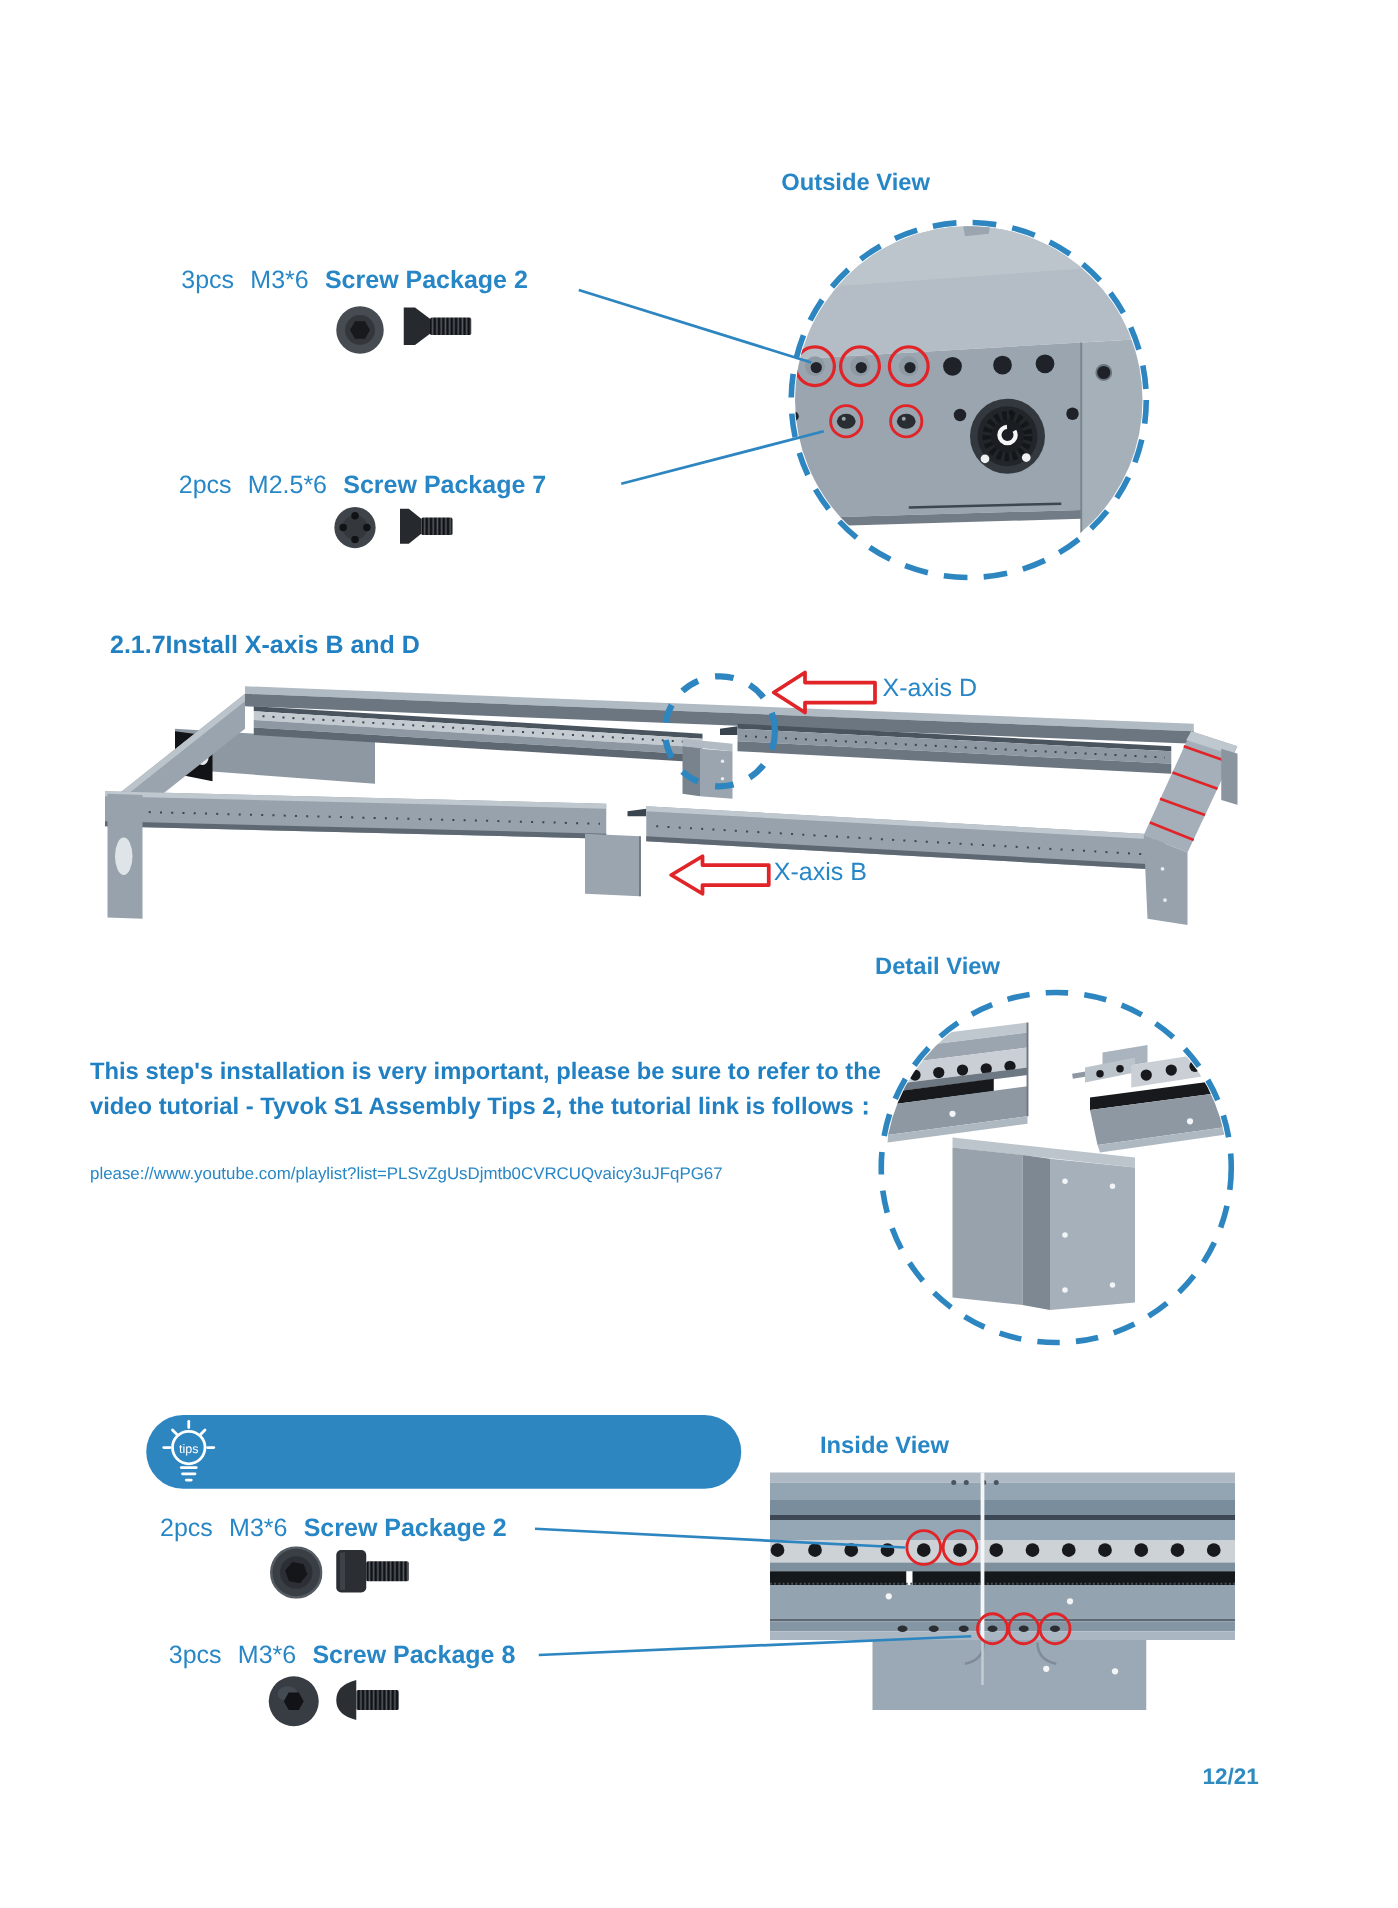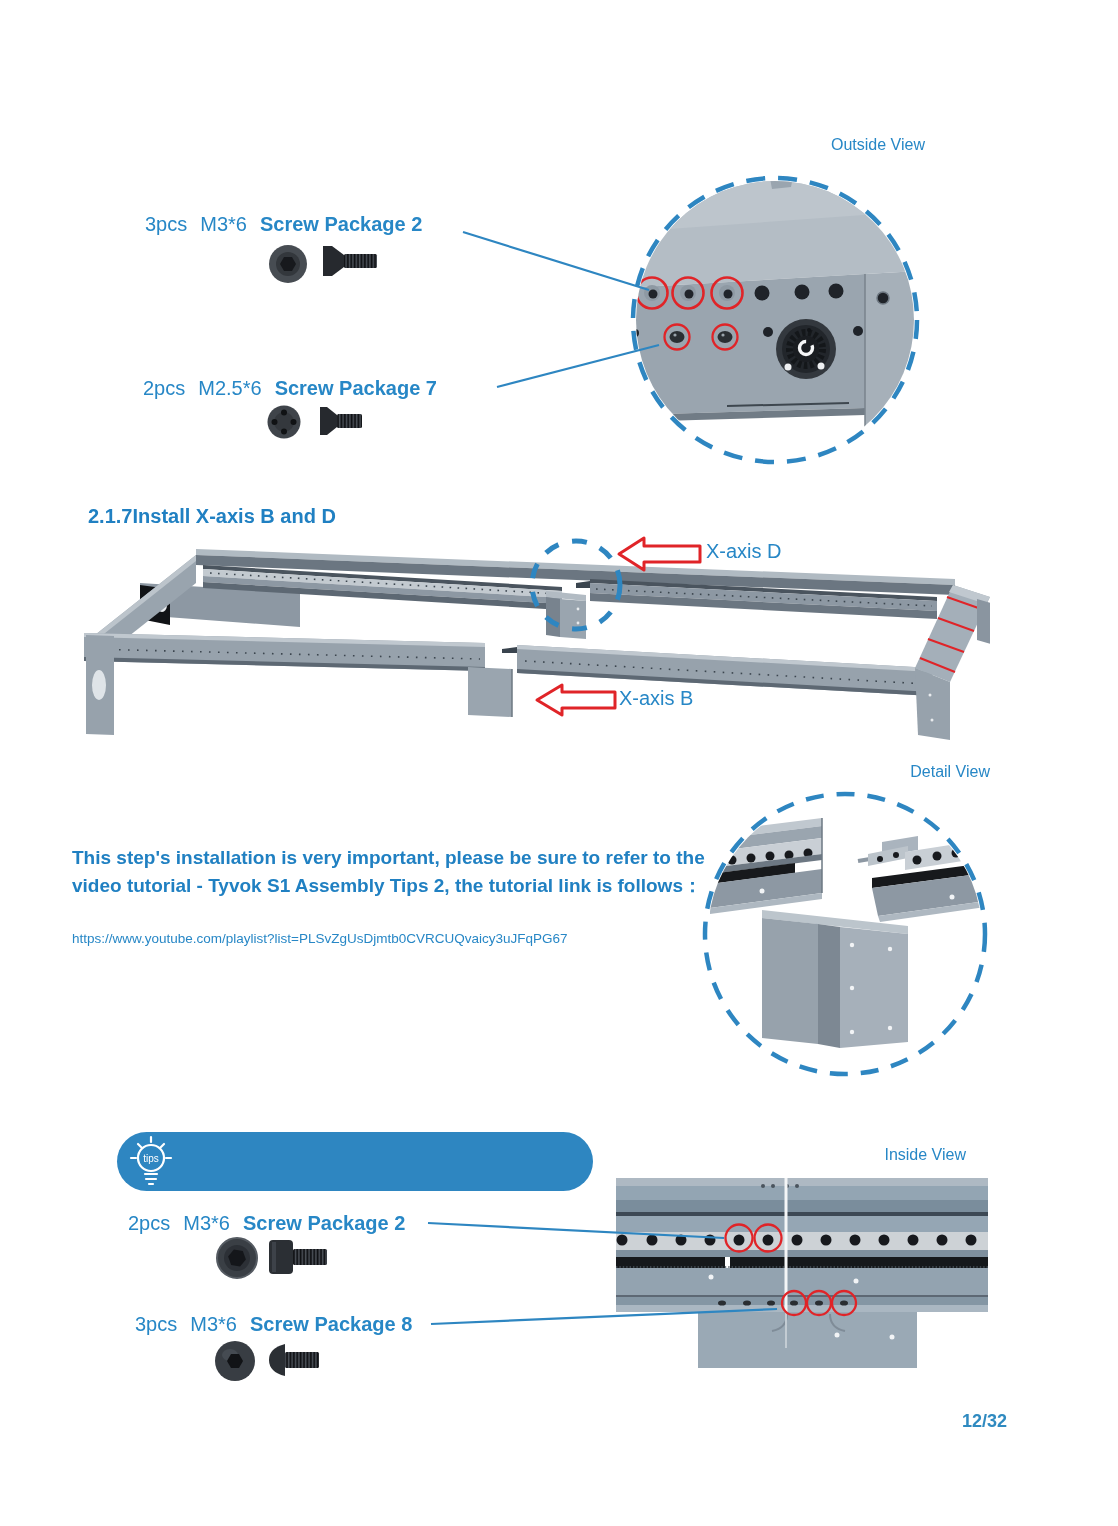--- a/index.html
+++ b/index.html
@@ -1,21 +1,21 @@
 <!DOCTYPE html>
 <html><head>
 <meta charset="utf-8">
 <style>
   html,body{margin:0;padding:0;background:#ffffff;}
   .page{position:relative;width:1118px;height:1526px;background:#fff;
         font-family:"Liberation Sans",sans-serif;overflow:hidden;}
   .illus{position:absolute;z-index:1;}
   #leader-overlay{position:absolute;left:0;top:0;z-index:2;pointer-events:none;}
   .txt{position:absolute;z-index:3;color:#2787c6;}
-  .view-label{font-size:16px;text-align:right;}
+  .view-label{font-size:19px;text-align:left;font-weight:bold;}
   .srow{display:flex;gap:13px;font-size:20px;white-space:nowrap;color:#2787c6;}
   .srow .sname{font-weight:bold;}
   .heading{font-size:20px;font-weight:bold;display:flex;color:#2080c2;}
   .axis-label{font-size:20px;}
   .notice{width:655px;font-size:19px;font-weight:bold;line-height:28px;color:#2080c2;}
   .url{font-size:13.5px;color:#2787c6;cursor:pointer;}
   .tips-banner{position:absolute;z-index:3;left:117px;top:1088px;width:476px;height:59px;
        background:#2e86c1;border-radius:30px;display:flex;align-items:center;margin-top:44px;}
   .tips-text{color:#fff;font-size:19px;line-height:25px;width:420px;margin-left:2px;}
   .pageno{font-size:18px;font-weight:bold;color:#2f8ac0;}
@@ -357,48 +357,48 @@
     <span>2.1.7</span>
     <span>Install X-axis B and D</span>
   </div>
 
   <div class="txt axis-label" style="left:706px;top:540px">X-axis D</div>
   <div class="txt axis-label" style="left:619px;top:687px">X-axis B</div>
 
   <div class="txt view-label" style="left:700px;top:763px;width:290px">Detail View</div>
 
   <div class="txt notice" style="left:72px;top:844px">This step's installation is very important, please be sure to refer to the video tutorial - Tyvok S1 Assembly Tips 2, the tutorial link is follows：</div>
-  <div class="txt url" style="left:72px;top:931px">https://www.youtube.com/playlist?list=PLSvZgUsDjmtb0CVRCUQvaicy3uJFqPG67</div>
+  <div class="txt url" style="left:72px;top:931px">please://www.youtube.com/playlist?list=PLSvZgUsDjmtb0CVRCUQvaicy3uJFqPG67</div>
 
   <div class="tips-banner">
     <svg width="56" height="54" viewBox="0 0 50 54" style="margin-left:6px;flex:0 0 auto">
       <circle cx="25" cy="23" r="13" fill="none" stroke="#fff" stroke-width="2.2"></circle>
       <text x="25" y="27" font-size="10" fill="#fff" text-anchor="middle" font-family="Liberation Sans, sans-serif">tips</text>
       <g stroke="#fff" stroke-width="2.2" stroke-linecap="round">
         <line x1="5" y1="23" x2="10" y2="23"></line>
           <line x1="40" y1="23" x2="45" y2="23"></line>
         <line x1="12" y1="9" x2="16" y2="13"></line>
           <line x1="38" y1="9" x2="34" y2="13"></line>
         <line x1="25" y1="2" x2="25" y2="7"></line>
         <line x1="19" y1="39" x2="31" y2="39"></line>
           <line x1="20" y1="44" x2="30" y2="44"></line>
         <line x1="23" y1="49" x2="27" y2="49"></line>
       </g>
     </svg>
   </div>
 
-  <div class="txt view-label" style="left:676px;top:1146px;width:290px">Inside View</div>
+  <div class="txt view-label" style="left:656px;top:1146px;width:290px">Inside View</div>
 
   <div class="txt srow" style="left:128px;top:1212px">
     <span>2pcs</span>
     <span>M3*6</span>
     <span class="sname">Screw Package 2</span>
   </div>
 
   <div class="txt srow" style="left:135px;top:1313px">
     <span>3pcs</span>
     <span>M3*6</span>
     <span class="sname">Screw Package 8</span>
   </div>
 
-  <div class="txt pageno" style="left:962px;top:1411px">12/32</div>
+  <div class="txt pageno" style="left:962px;top:1411px">12/21</div>
 
 </div>
 
 </body></html>

